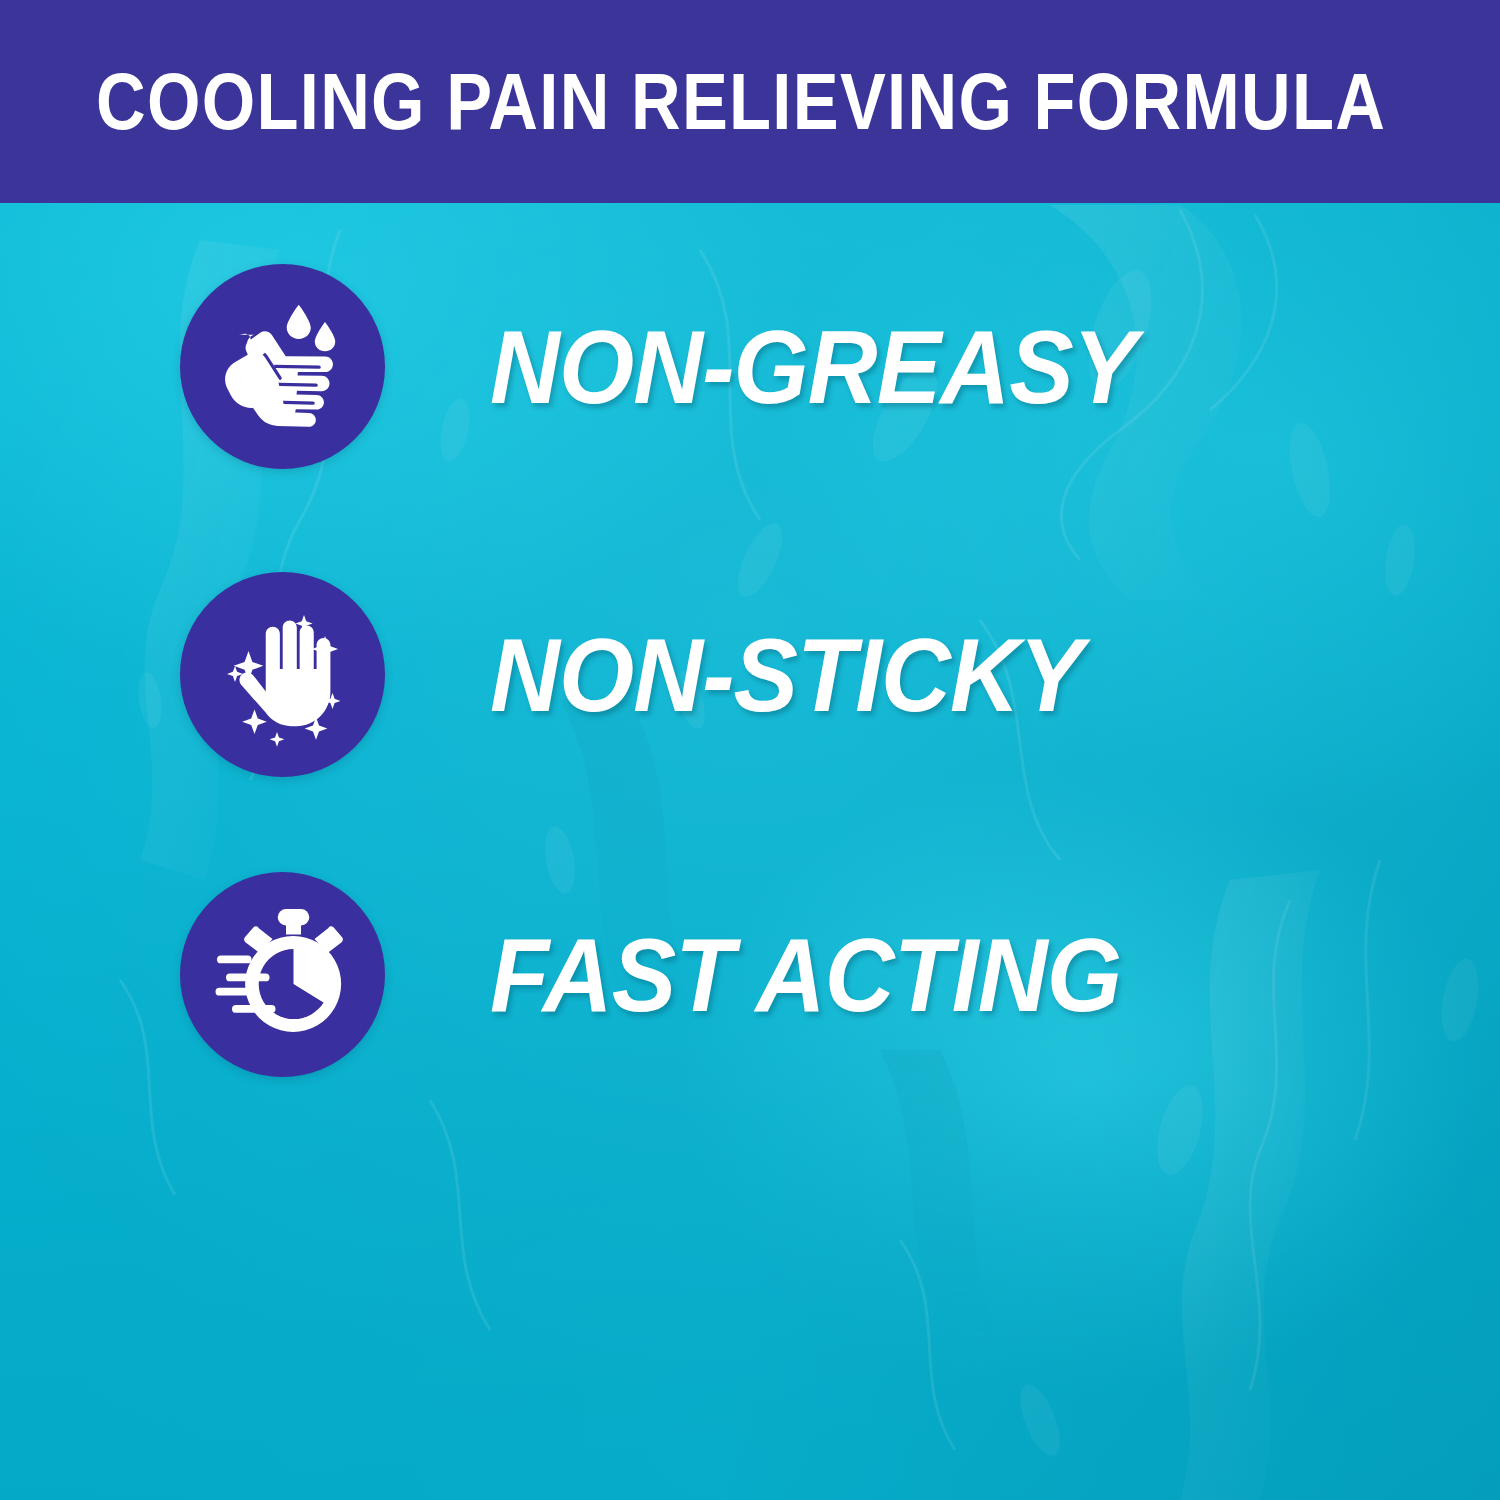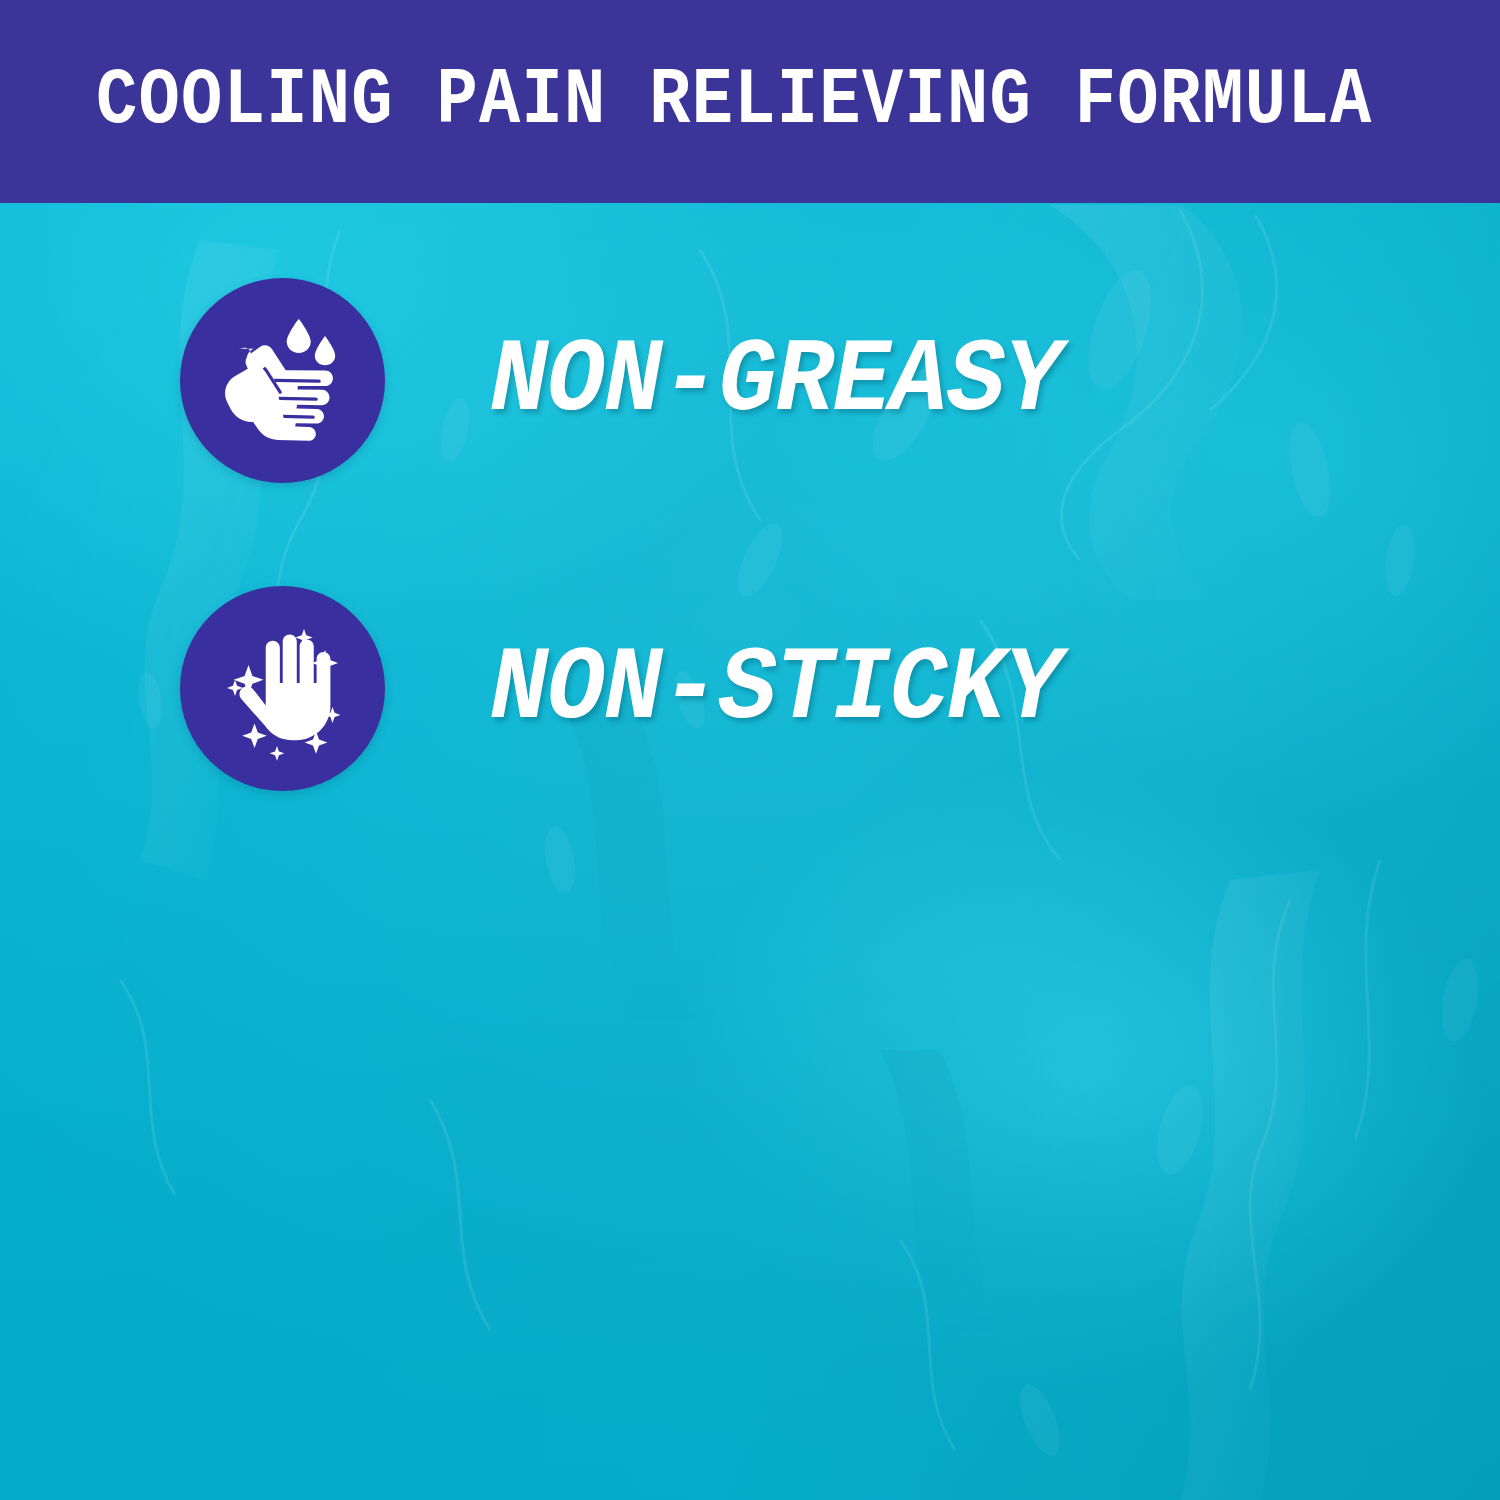--- a/index.html
+++ b/index.html
@@ -5,21 +5,21 @@
   html, body {
     margin: 0;
     padding: 0;
     background: #ffffff;
   }
   #poster {
     position: relative;
     width: 1500px;
     height: 1500px;
     overflow: hidden;
-    font-family: Liberation Mono, monospace;
+    font-family: Liberation Sans, sans-serif;
     background: #be185d;
   }
 
   
   .gel-base {
     position: absolute;
     inset: 0;
     background:
       radial-gradient(ellipse 60% 45% at 18% 18%, #19c6e0 0%, rgba(25,198,224,0) 60%),
       radial-gradient(ellipse 55% 40% at 85% 30%, #13c2dd 0%, rgba(19,194,221,0) 62%),
@@ -62,21 +62,21 @@
     white-space: nowrap;
     transform: scaleX(.87);
     transform-origin: left center;
     font-stretch: condensed;
   }
 
   
   .features {
     position: absolute;
     left: 0;
-    top: 203px;
+    top: 189px;
     width: 1500px;
     height: 1297px;
   }
   .feature-row {
     position: absolute;
     left: 0;
     width: 1500px;
     height: 205px;
     display: flex;
     align-items: center;
@@ -215,16 +215,35 @@
             <path d="M64 10 l1.5 4.2 4.2 1.5 -4.2 1.5 -1.5 4.2 -1.5 -4.2 -4.2 -1.5 4.2 -1.5z"></path>
             <path d="M18 44 l1.4 3.9 3.9 1.4 -3.9 1.4 -1.4 3.9 -1.4 -3.9 -3.9 -1.4 3.9 -1.4z"></path>
             <path d="M83 62 l1.4 3.9 3.9 1.4 -3.9 1.4 -1.4 3.9 -1.4 -3.9 -3.9 -1.4 3.9 -1.4z"></path>
             <path d="M46 88 l1.3 3.6 3.6 1.3 -3.6 1.3 -1.3 3.6 -1.3 -3.6 -3.6 -1.3 3.6 -1.3z"></path>
           </g>
         </svg>
       </div>
       <div class="feature-label">NON-STICKY</div>
     </div>
 
+    <div class="feature-row r2">
+      <div class="badge">
+        <svg viewBox="0 0 100 100" xmlns="http://www.w3.org/2000/svg">
+          <g fill="#ffffff">
+            <rect x="46.5" y="6" width="21" height="11" rx="5.5"></rect>
+            <rect x="52" y="14" width="10" height="9"></rect>
+            <path d="M33.5 18.5 l9.5 7.5 -8.5 9.5 -9.6 -7.4 c-1 -0.8 -1.1 -2.2 -0.3 -3.2 l5.6 -6.5 c.8 -1 2.3 -1.1 3.3 -0.3z"></path>
+            <path d="M80.5 18.5 l-9.5 7.5 8.5 9.5 9.6 -7.4 c1 -0.8 1.1 -2.2 .3 -3.2 l-5.6 -6.5 c-.8 -1 -2.3 -1.1 -3.3 -0.3z"></path>
+            <path d="M57 24 a32 32 0 1 1 -0.5 0 Z M57 32.6 a23.4 23.4 0 1 0 0.4 0 Z"></path>
+            <path d="M57 27 L57 56 L80.5 70.5 A27 27 0 0 0 57 27 Z"></path>
+            <rect x="6" y="37" width="23" height="5.2" rx="2.6"></rect>
+            <rect x="12" y="49" width="29" height="5.2" rx="2.6"></rect>
+            <rect x="5" y="58.5" width="25" height="5.2" rx="2.6"></rect>
+            <rect x="16" y="70" width="29" height="5.2" rx="2.6"></rect>
+          </g>
+        </svg>
+      </div>
+      <div class="feature-label">FAST ACTING</div>
+    </div>
 
 
   </div>
 </div>
 
 </body></html>

